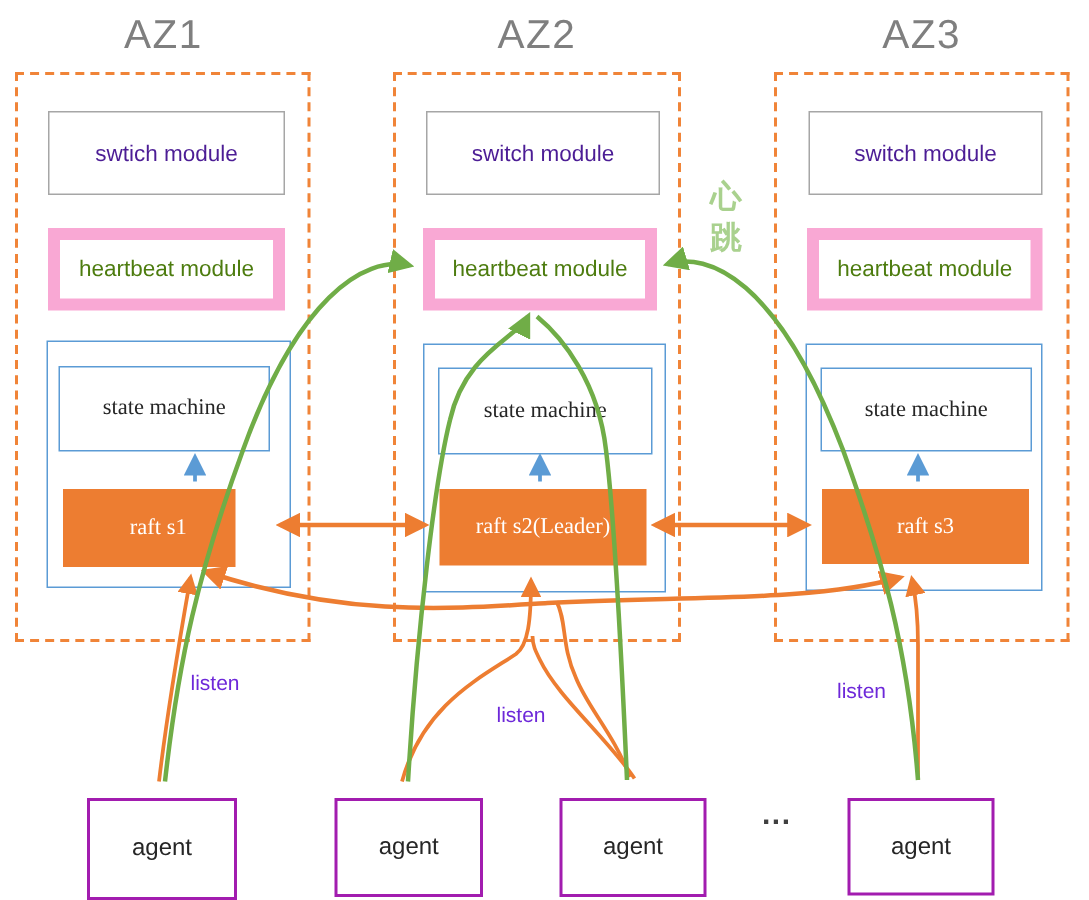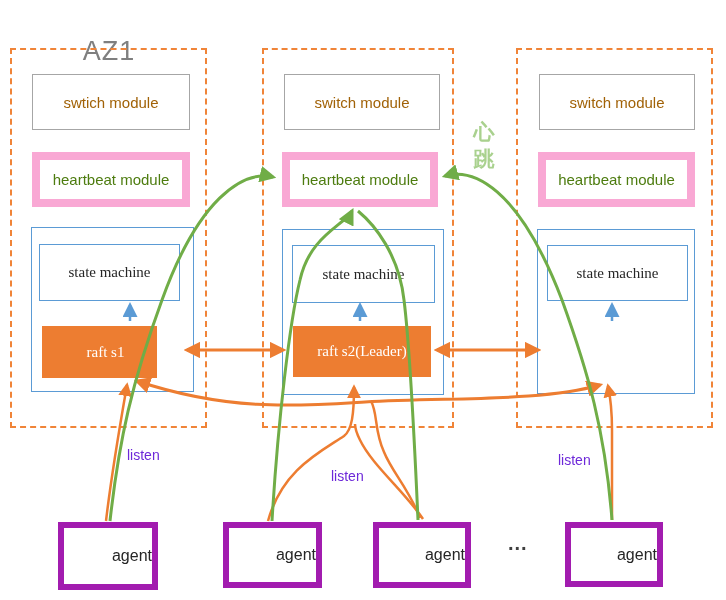--- a/index.html
+++ b/index.html
@@ -2,50 +2,52 @@
 <html><head>
 <meta charset="utf-8">
 <style>
   html,body{margin:0;padding:0;background:#ffffff;}
   .canvas{
     position:relative;width:726px;height:600px;background:#ffffff;
     font-family:"Liberation Sans",sans-serif;overflow:hidden;
   }
   .az-title{
     position:absolute;top:6px;height:34px;display:flex;align-items:center;justify-content:center;
-    font-size:27px;color:#7f7f7f;letter-spacing:1px;margin-top:28px;
+    font-size:27px;color:#7f7f7f;letter-spacing:1px;
   }
   .az-box{position:absolute;top:48px;height:380px;border:2px dashed #f08438;box-sizing:border-box;}
   .mod{
     position:absolute;box-sizing:border-box;display:flex;align-items:center;justify-content:center;
     background:#ffffff;font-size:15px;
   }
-  .switch-mod{border:1.5px solid #a6a6a6;color:#a16207;}
+  .switch-mod{border:1.5px solid #a6a6a6;color:#4c1d95;}
   .hb-mod{border:8px solid #f9a8d4;color:#4d7c0f;text-align:right;}
   .blue-outer{position:absolute;border:1.5px solid #5b9bd5;box-sizing:border-box;background:transparent;font-family:Liberation Serif, serif;}
   .sm-box{border:1.5px solid #5b9bd5;color:#262626;}
   .raft-box{background:#ed7d31;color:#ffffff;border:none;}
   .agent-box{
-    position:absolute;box-sizing:border-box;border:6px solid #a21caf;background:#ffffff;
-    display:flex;align-items:center;justify-content:flex-end;font-size:16px;color:#262626;
+    position:absolute;box-sizing:border-box;border:2px solid #a21caf;background:#ffffff;
+    display:flex;align-items:center;justify-content:center;font-size:16px;color:#262626;margin-top:10px;
   }
   .listen{position:absolute;font-size:14px;color:#6d28d9;}
   .dots{position:absolute;font-size:20px;font-weight:bold;color:#3f3f3f;letter-spacing:1px;}
   .hb-cn{
     position:absolute;width:24px;font-size:21px;line-height:27px;font-weight:bold;color:#a9d18e;
     word-break:break-all;text-align:center;
   }
   svg.overlay{position:absolute;left:0;top:0;pointer-events:none;}
 </style>
 </head>
 <body>
 
 <div class="canvas">
 
   <div class="az-title" style="left:10px;width:198px;">AZ1</div>
+  <div class="az-title" style="left:262px;width:192px;">AZ2</div>
+  <div class="az-title" style="left:516px;width:197px;">AZ3</div>
 
   <div class="az-box" style="left:10px;width:197px;">
     <div class="mod switch-mod" style="left:20px;top:24px;width:158px;height:56px;">
       <span>swtich module</span>
     </div>
     <div class="mod hb-mod" style="left:20px;top:102px;width:158px;height:55px;">
       <span>heartbeat module</span>
     </div>
     <div class="blue-outer" style="left:19px;top:177px;width:163px;height:165px;">
       <div class="mod sm-box" style="left:7px;top:16px;width:141px;height:57px;">
@@ -77,20 +79,23 @@
   <div class="az-box" style="left:516px;width:197px;">
     <div class="mod switch-mod" style="left:21px;top:24px;width:156px;height:56px;">
       <span>switch module</span>
     </div>
     <div class="mod hb-mod" style="left:20px;top:102px;width:157px;height:55px;">
       <span>heartbeat module</span>
     </div>
     <div class="blue-outer" style="left:19px;top:179px;width:158px;height:165px;">
       <div class="mod sm-box" style="left:9px;top:15px;width:141px;height:56px;">
         <span>state machine</span>
+      </div>
+      <div class="mod raft-box" style="left:10px;top:96px;width:138px;height:50px;">
+        <span>raft s3</span>
       </div>
     </div>
   </div>
 
   <div class="hb-cn" style="left:472px;top:90px;margin-top:28px;">心跳</div>
 
   <div class="listen" style="left:127px;top:447px;">listen</div>
   <div class="listen" style="left:331px;top:468px;">listen</div>
   <div class="listen" style="left:558px;top:452px;">listen</div>
 

